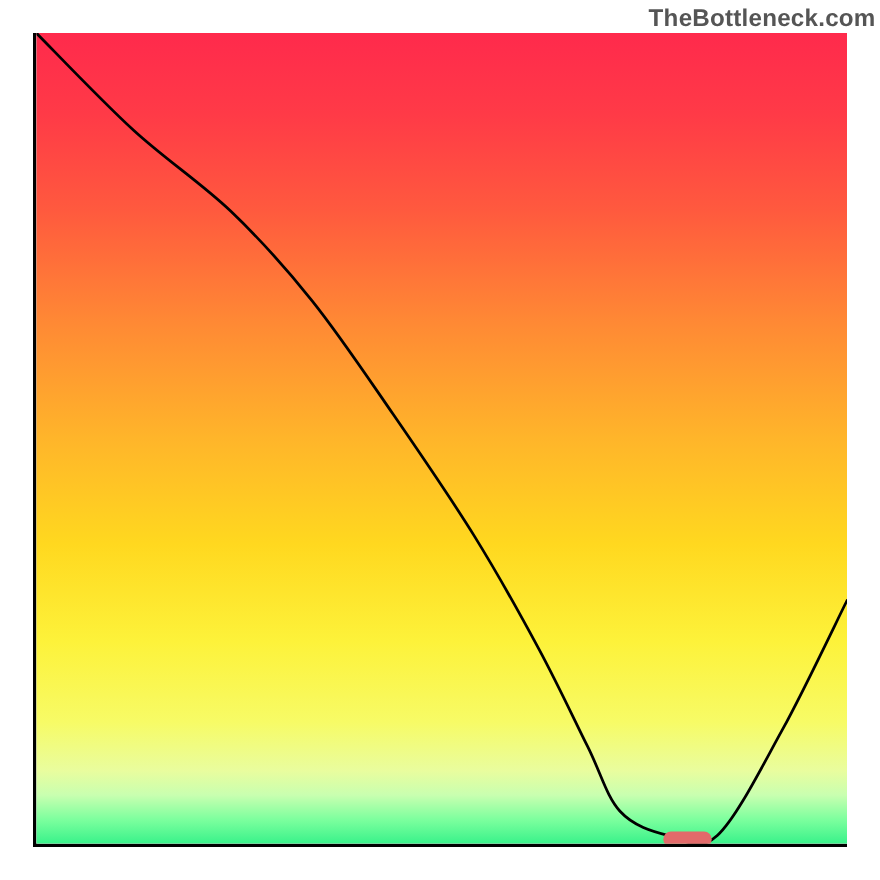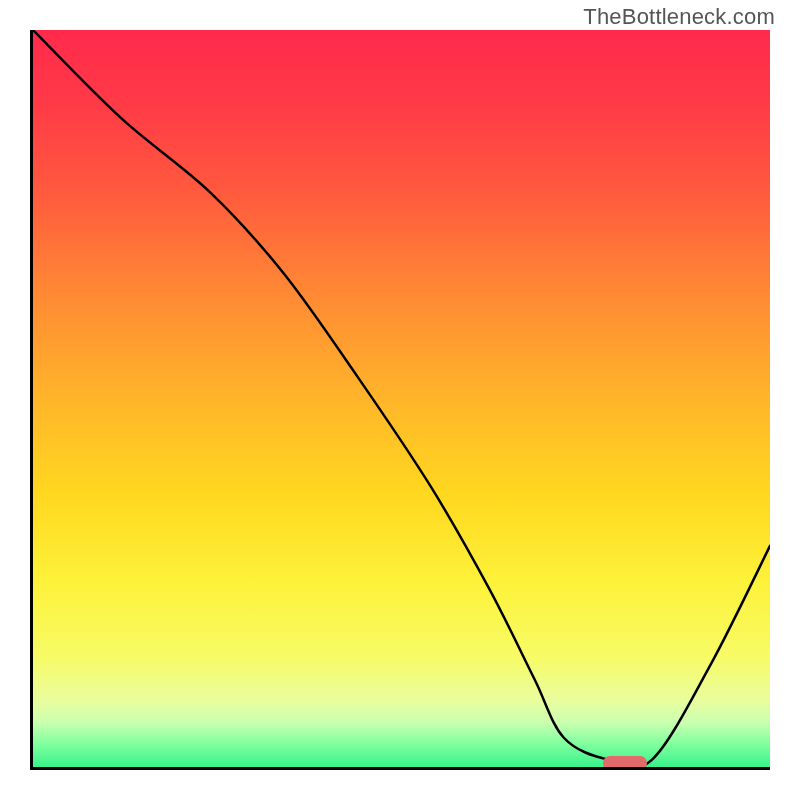--- a/index.html
+++ b/index.html
@@ -12,23 +12,23 @@
     font-family: Arial, Helvetica, sans-serif;
   }
   .stage {
     position: relative;
     width: 800px;
     height: 800px;
   }
   .watermark {
     position: absolute;
     top: 4px;
-    right: 25px;
+    right: 4px;
     font-size: 22px;
-    font-weight: 400;
+    font-weight: 700;
     color: #555;
     letter-spacing: 0.2px;
     user-select: none;
   }
   .plot-frame {
     position: absolute;
     left: 30px;
     top: 30px;
     width: 740px;
     height: 740px;

